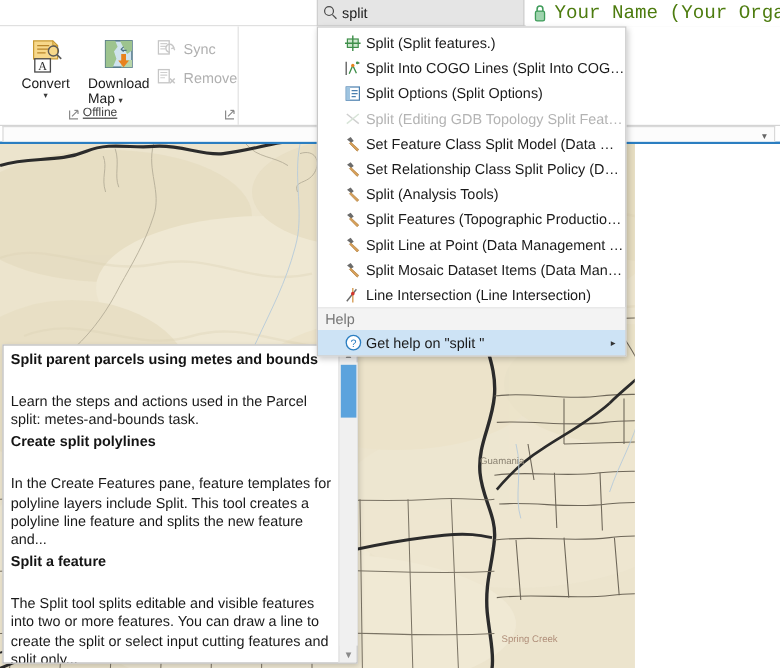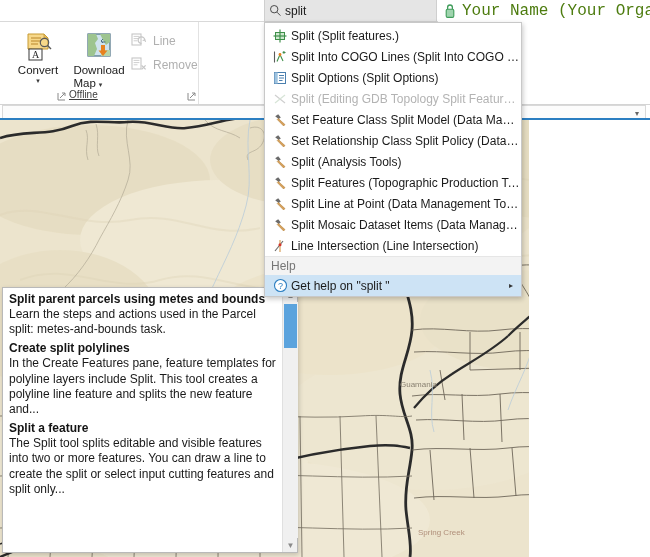--- a/index.html
+++ b/index.html
@@ -169,21 +169,21 @@
     width: 258px;
     background: #ffffff;
     border: 1px solid #c8c8c8;
     box-shadow: 1px 2px 5px rgba(0,0,0,0.22);
     z-index: 40;
     padding: 2px 0 0 0;
   }
   .dd-item {
     display: flex; align-items: center;
     height: 21px;
-    padding-left: 4px;
+    padding-left: 18px;
     cursor: pointer;
     white-space: nowrap;
     overflow: hidden;
   }
   .dd-ico {
     width: 22px; height: 18px;
     flex: 0 0 auto;
     display: flex; align-items: center; justify-content: center;
   }
   .dd-lbl {
@@ -225,20 +225,21 @@
     overflow: hidden;
   }
   .help-entry { margin-bottom: 4px; }
   .help-title {
     font-size: 12px; font-weight: bold; color: #141414;
     line-height: 15px;
   }
   .help-desc {
     font-size: 12px; color: #1a1a1a;
     line-height: 15.2px;
+    margin-top: 20px;
   }
   .help-sb {
     width: 15px;
     flex: 0 0 auto;
     background: #f0f0f0;
     border-left: 1px solid #e0e0e0;
     position: relative;
   }
   .sb-arrow {
     position: absolute; left: 0; width: 15px; height: 14px;
@@ -357,21 +358,21 @@
           <span class="sicon">
             <svg width="17" height="17" viewBox="0 0 17 17">
               <rect x="1" y="2" width="9" height="11" fill="none" stroke="#c6c6c6" stroke-width="1.1"></rect>
               <line x1="2.6" y1="4.4" x2="8.4" y2="4.4" stroke="#cfcfcf" stroke-width="1"></line>
               <line x1="2.6" y1="6.6" x2="8.4" y2="6.6" stroke="#cfcfcf" stroke-width="1"></line>
               <line x1="2.6" y1="8.8" x2="6.5" y2="8.8" stroke="#cfcfcf" stroke-width="1"></line>
               <path d="M10.5 11.5 a3.3 3.3 0 1 1 3.3 -3.3" fill="none" stroke="#c6c6c6" stroke-width="1.2"></path>
               <path d="M11.7 8.5 l2.1 -0.6 0.8 2" fill="none" stroke="#c6c6c6" stroke-width="1.1"></path>
             </svg>
           </span>
-          <span>Line</span>
+          <span>Sync</span>
         </div>
 
         <div class="small-btn" style="left:62px; top:32px;">
           <span class="sicon">
             <svg width="17" height="17" viewBox="0 0 17 17">
               <rect x="1" y="2" width="9" height="11" fill="none" stroke="#c6c6c6" stroke-width="1.1"></rect>
               <line x1="2.6" y1="4.4" x2="8.4" y2="4.4" stroke="#cfcfcf" stroke-width="1"></line>
               <line x1="2.6" y1="6.6" x2="8.4" y2="6.6" stroke="#cfcfcf" stroke-width="1"></line>
               <line x1="2.6" y1="8.8" x2="6.5" y2="8.8" stroke="#cfcfcf" stroke-width="1"></line>
               <path d="M10.6 9.4 l4 4 M14.6 9.4 l-4 4" fill="none" stroke="#c6c6c6" stroke-width="1.3"></path>

